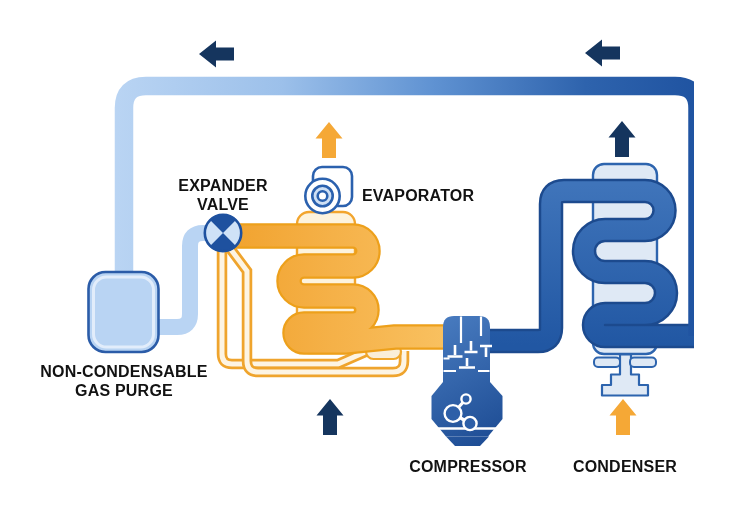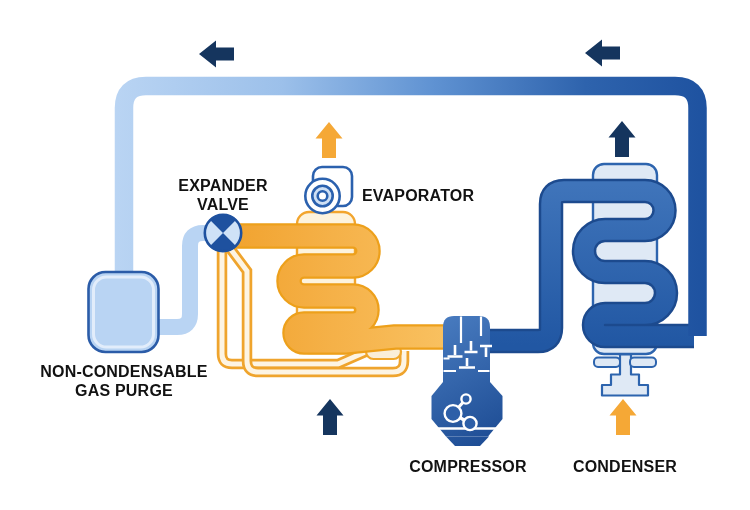--- a/index.html
+++ b/index.html
@@ -1,16 +1,16 @@
 <!DOCTYPE html>
 <html><head>
 <meta charset="utf-8">
 <style>
   html,body{margin:0;padding:0;background:#ffffff;}
-  .stage{position:relative;width:750px;height:510px;background:#ffffff;overflow:hidden;}
+  .stage{position:relative;width:694px;height:510px;background:#ffffff;overflow:hidden;}
   .lbl{font-family:"Liberation Sans",sans-serif;font-weight:bold;font-size:16px;
        fill:#121212;letter-spacing:.2px;}
 </style>
 </head>
 <body>
 
 <div class="stage">
 <svg width="750" height="510" viewBox="0 0 750 510">
   <defs>
     <linearGradient id="gradMain" gradientUnits="userSpaceOnUse" x1="100" y1="0" x2="707" y2="0">

